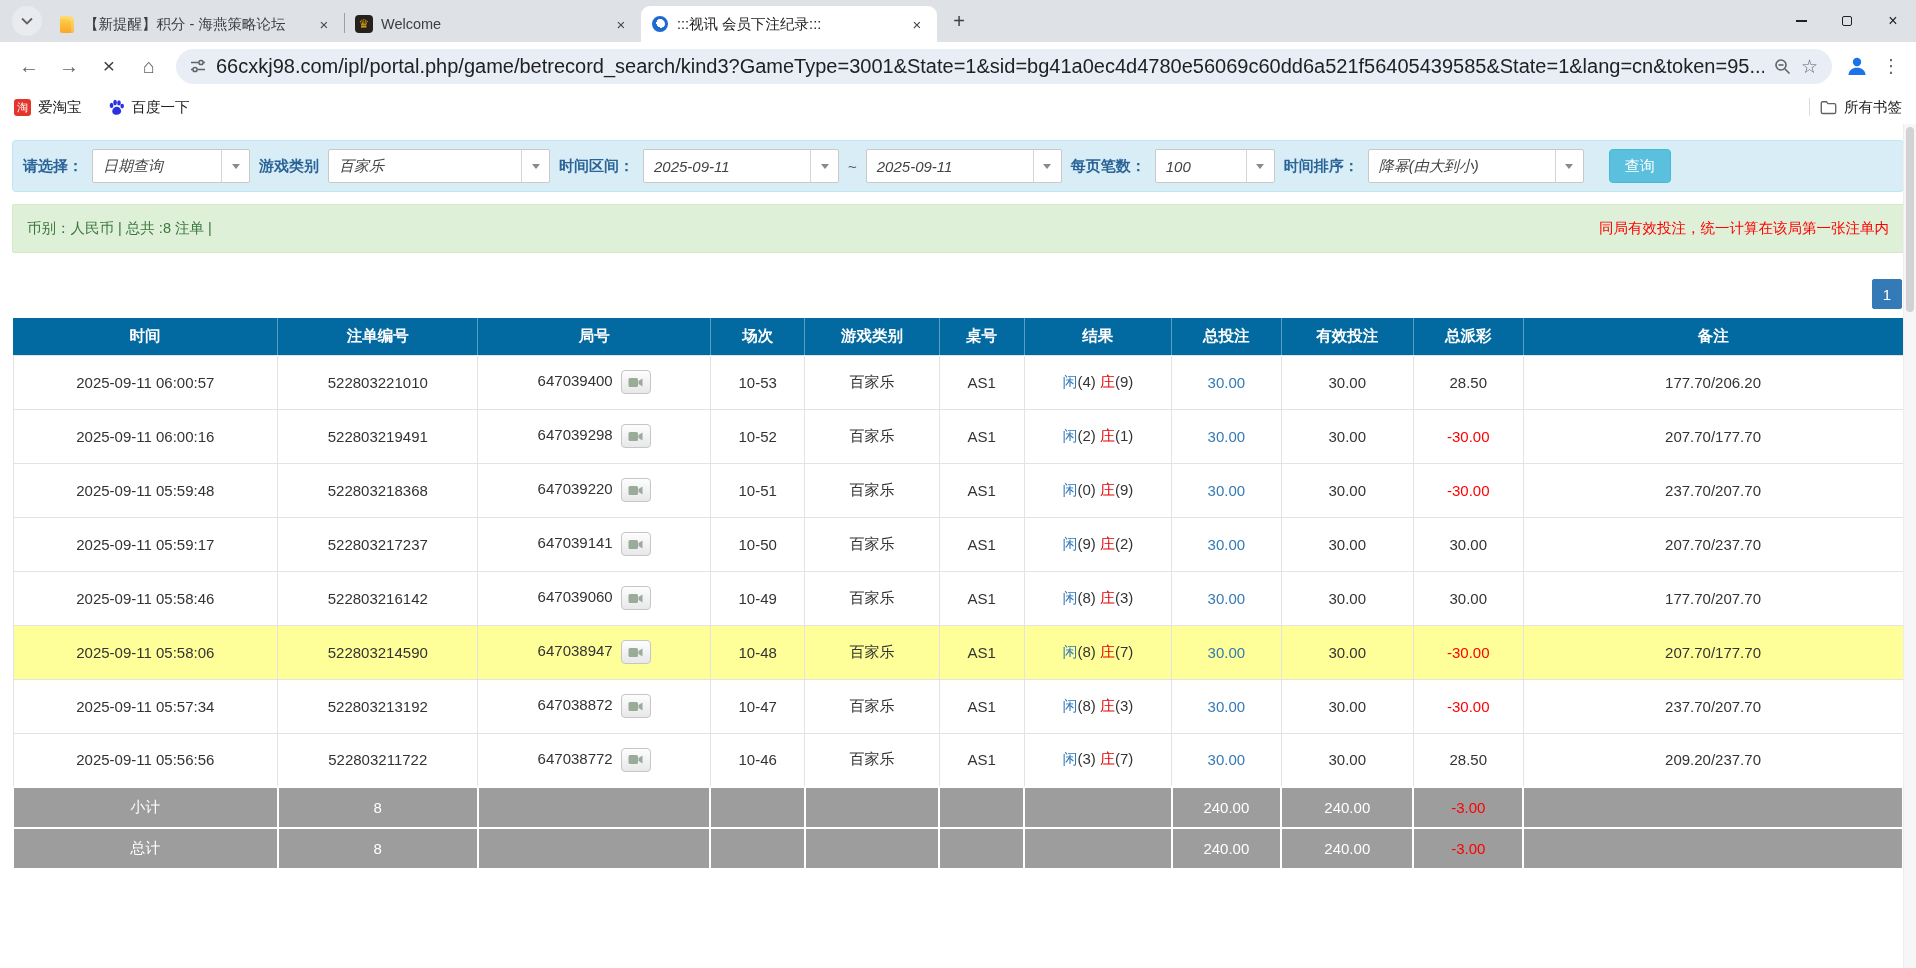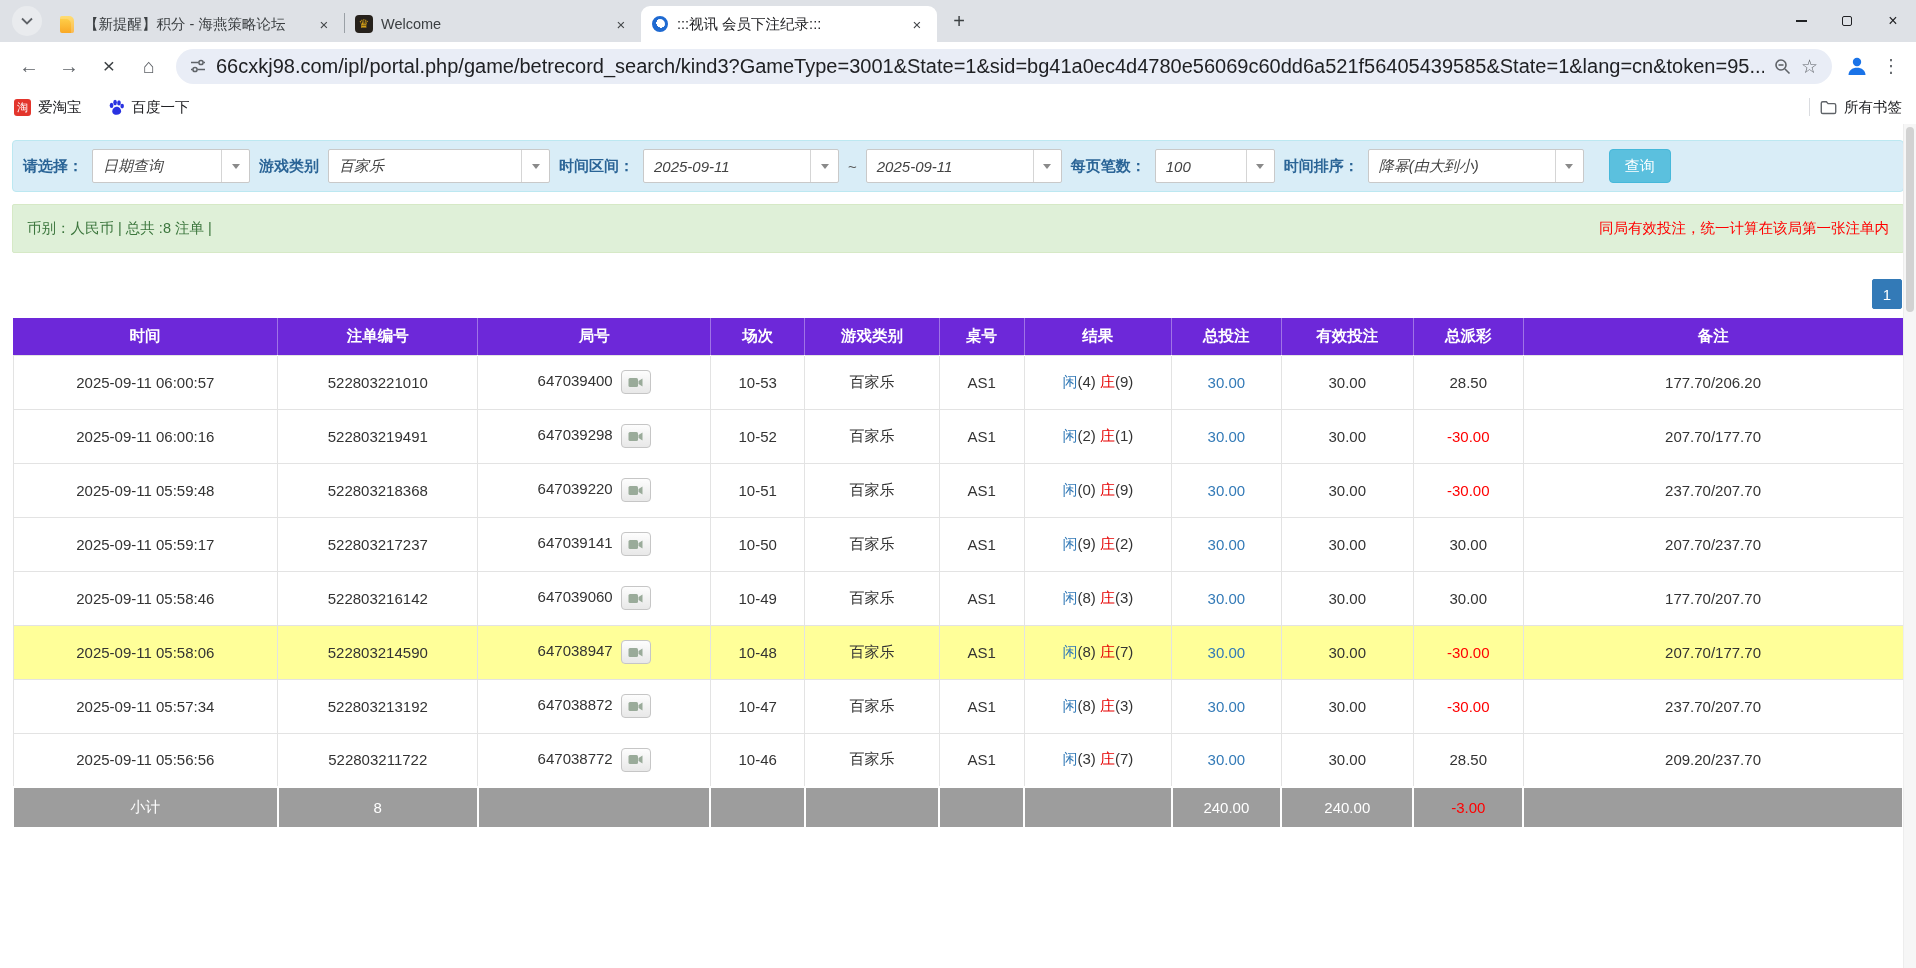--- a/index.html
+++ b/index.html
@@ -49,21 +49,21 @@
   .w-select { width:158px; } .w-game { width:222px; } .w-date { width:196px; } .w-size { width:120px; } .w-sort { width:216px; }
   .tilde { color:#555; font-size:15px; }
   .search-btn { background:#5bc0de; color:#fff; border:1px solid #46b8da; border-radius:4px; height:34px; padding:0 15px; font-size:15px; margin-left:16px; }
   .info-bar { margin-top:12px; background:#dff0d8; border:1px solid #d6e9c6; border-radius:2px; padding:14px 14px; display:flex; align-items:center; justify-content:space-between; font-size:14.5px; }
   .info-summary { color:#3c763d; }
   .info-notice { color:#ff0000; }
   .pagination { display:flex; justify-content:flex-end; margin:26px 2px 9px 0; }
   .page-num-btn { min-width:30px; height:30px; background:#337ab7; border:1px solid #337ab7; color:#fff; font-size:15px; display:flex; align-items:center; justify-content:center; border-radius:2px; }
   
   table.records { width:100%; border-collapse:collapse; table-layout:fixed; }
-  .records thead th { background:#6d28d9; color:#fff; font-size:15.5px; font-weight:bold; height:37px; border-right:1px solid rgba(255,255,255,.35); }
+  .records thead th { background:#0369a1; color:#fff; font-size:15.5px; font-weight:bold; height:37px; border-right:1px solid rgba(255,255,255,.35); }
   .records thead th:last-child { border-right:none;margin-left:32px; }
   .records tbody td { height:54px; text-align:center; font-size:15px; color:#333; background:#fff; border:1px solid #e3e3e3; vertical-align:middle; }
   .records tbody tr.hl td { background:#ffff99; }
   .records .link { color:#337ab7; text-decoration:none; cursor:pointer; }
   .neg { color:#ff0000 !important; }
   .rp { color:#337ab7; } .rb { color:#e60000; }
   .replay-btn { margin-left:8px; width:30px; height:24px; background:linear-gradient(#fdfdfd,#e8e8e8); border:1px solid #c6c6c6; border-radius:4px; vertical-align:middle; display:inline-flex; align-items:center; justify-content:center; }
   .records tfoot td { height:41px; background:#9d9d9d; color:#fff; text-align:center; font-size:15px; border:2px solid #fff; }
   
   .scrollbar { position:absolute; right:0; top:124px; bottom:0; width:13px; background:#f6f6f6; border-left:1px solid #ededed; }
@@ -431,19 +431,32 @@
         <td></td>
           <td></td>
           <td></td>
         <td></td>
           <td></td>
         <td>240.00</td>
         <td>240.00</td>
         <td class="neg">-3.00</td>
         <td></td>
       </tr>
+      <tr>
+        <td>总计</td>
+        <td>8</td>
+        <td></td>
+          <td></td>
+          <td></td>
+        <td></td>
+          <td></td>
+        <td>240.00</td>
+        <td>240.00</td>
+        <td class="neg">-3.00</td>
+        <td></td>
+      </tr>
     </tfoot>
   </table>
 </div>
 
 <div class="scrollbar">
   <div class="scroll-thumb"></div>
 </div>
 
 </body></html>

